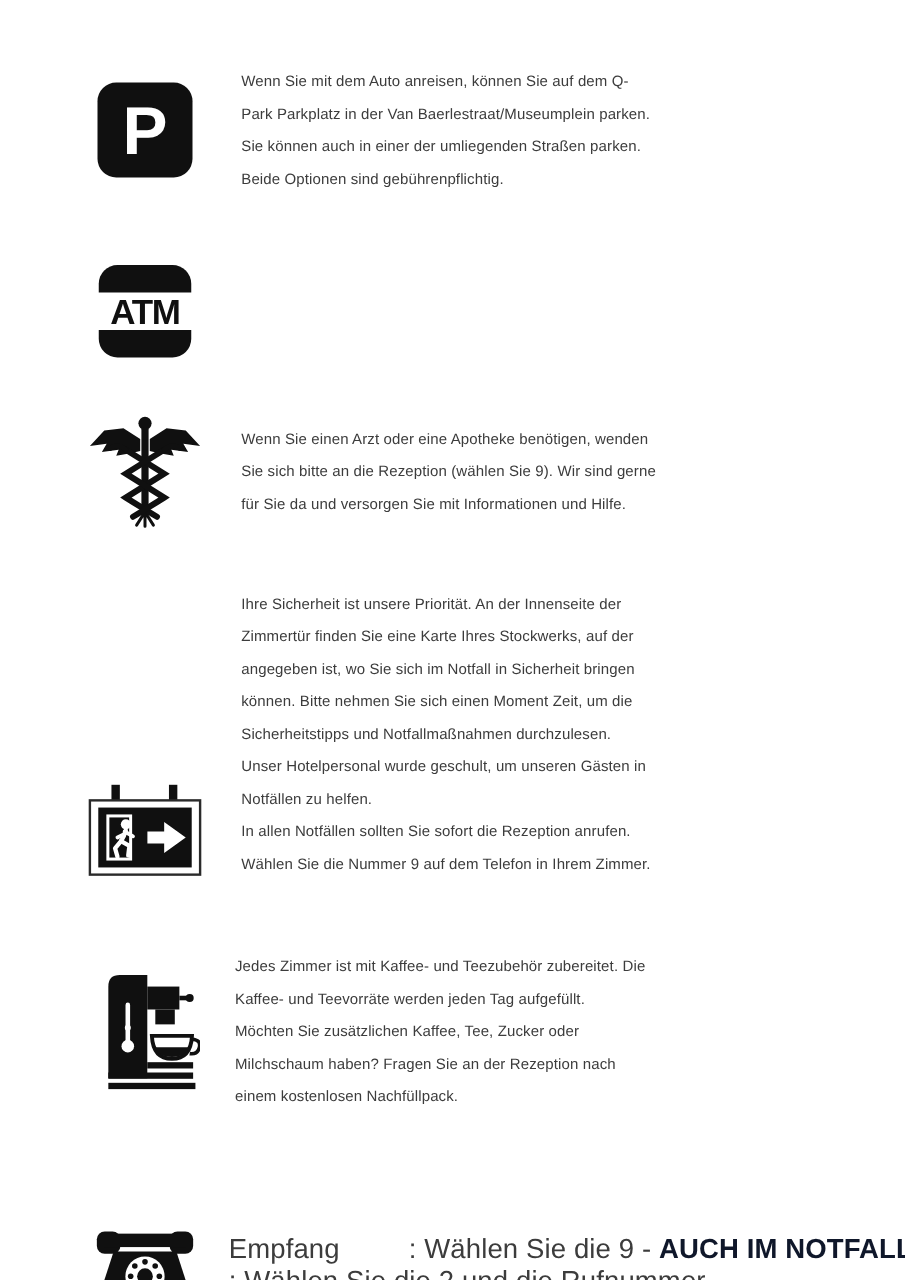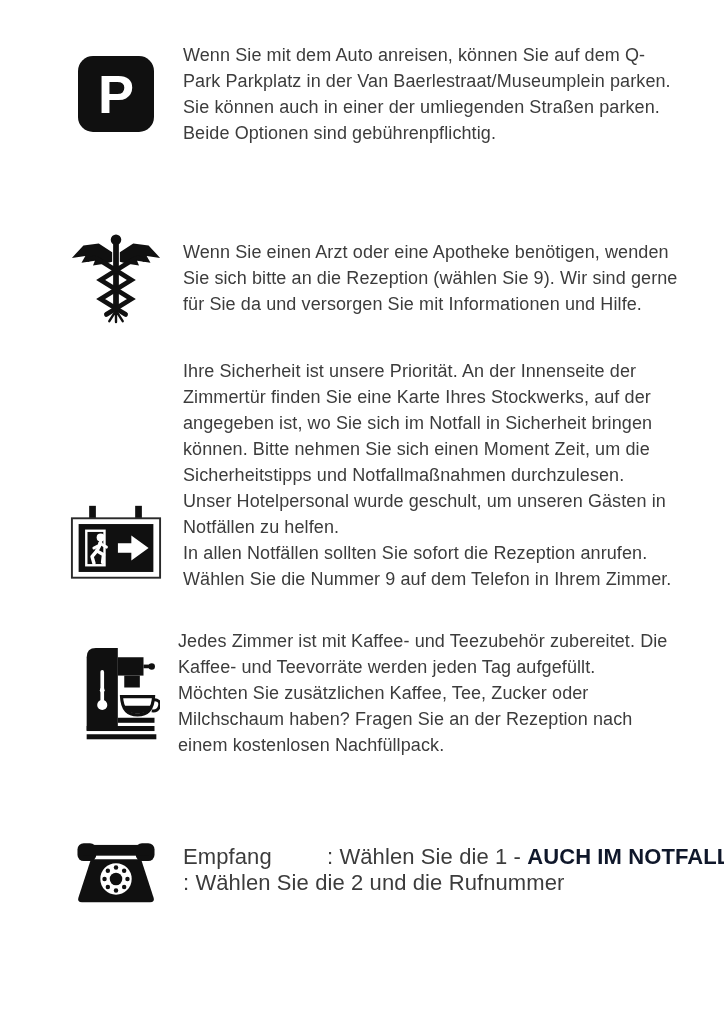--- a/index.html
+++ b/index.html
@@ -8,22 +8,22 @@
     background: #ffffff;
     font-family: "Liberation Sans", sans-serif;
     color: #3c3c3c;
     overflow: hidden;
   }
   .page { box-sizing: border-box; width: 724px; height: 1024px; padding: 42px 12px 0 70px; }
   .row { display: flex; align-items: center; column-gap: 21px; }
   .icon-col { flex: 0 0 92px; width: 92px; display: flex; justify-content: center; align-items: center; }
   .text-col { flex: 1; min-width: 0; }
   .body-text {
-    margin: 0;
-    font-size: 18px;
+    margin: 10px;
+    font-size: 12px;
     line-height: 26px;
     letter-spacing: 0.1px;
     white-space: pre-line;
   }
   .m-atm     { margin-top: 45px; }
   .m-medical { margin-top: 41px; }
   .m-safety  { margin-top: 34px; align-items: flex-end; }
   .m-coffee  { margin-top: 36px; gap: 16px; }
   .m-phone   { margin-top: 73px; }
   .phone-row { display: flex; font-size: 22px; line-height: 26px; letter-spacing: 0.1px; }
@@ -47,20 +47,27 @@
     </div>
     <div class="text-col">
       <p class="body-text">Wenn Sie mit dem Auto anreisen, können Sie auf dem Q-
 Park Parkplatz in der Van Baerlestraat/Museumplein parken.
 Sie können auch in einer der umliegenden Straßen parken.
 Beide Optionen sind gebührenpflichtig.</p>
     </div>
   </div>
 
   <div class="row m-atm">
+    <div class="icon-col">
+      <svg width="76" height="76" viewBox="0 0 76 76">
+        <rect class="ink" x="1" y="1" width="74" height="74" rx="15"></rect>
+        <rect x="0" y="23" width="76" height="30" fill="#ffffff"></rect>
+        <text x="38" y="48" font-size="28" font-weight="800" letter-spacing="-1" fill="#101010" text-anchor="middle" font-family="Liberation Sans, sans-serif">ATM</text>
+      </svg>
+    </div>
   </div>
 
   <div class="row m-medical">
     <div class="icon-col">
       <svg width="92" height="92" viewBox="0 0 96 96">
         <circle class="ink" cx="48" cy="8" r="5.5"></circle>
         <rect class="ink" x="45" y="11" width="6" height="72" rx="2"></rect>
         <path d="M48 82 L41 93 M48 82 L48 94 M48 82 L55 93" stroke="#101010" stroke-width="2.5" fill="none" stroke-linecap="round"></path>
         <polygon class="ink" points="44,21 30,12 14,14 2,27 16,25 12,32 26,30 24,35 36,33 44,31"></polygon>
         <polygon class="ink" points="52,21 66,12 82,14 94,27 80,25 84,32 70,30 72,35 60,33 52,31"></polygon>
@@ -150,21 +157,21 @@
         <circle class="ink" cx="38.9" cy="59.1" r="2.5"></circle>
         <circle class="ink" cx="35.2" cy="50" r="2.5"></circle>
         <circle class="ink" cx="38.9" cy="40.9" r="2.5"></circle>
         <circle class="ink" cx="48" cy="37.2" r="2.5"></circle>
         <circle class="ink" cx="57.1" cy="40.9" r="2.5"></circle>
       </svg>
     </div>
     <div class="text-col">
       <div class="phone-row">
         <span class="phone-label">Empfang</span>
-        <span class="phone-value"><span>: Wählen Sie die 1 - </span><span class="phone-bold">AUCH IM NOTFALL!</span></span>
+        <span class="phone-value"><span>: Wählen Sie die 9 - </span><span class="phone-bold">AUCH IM NOTFALL!</span></span>
       </div>
       <div class="phone-row">
         <span class="phone-value">: Wählen Sie die 2 und die Rufnummer</span>
       </div>
       <div class="phone-row">
       </div>
     </div>
   </div>
 
 </div>

